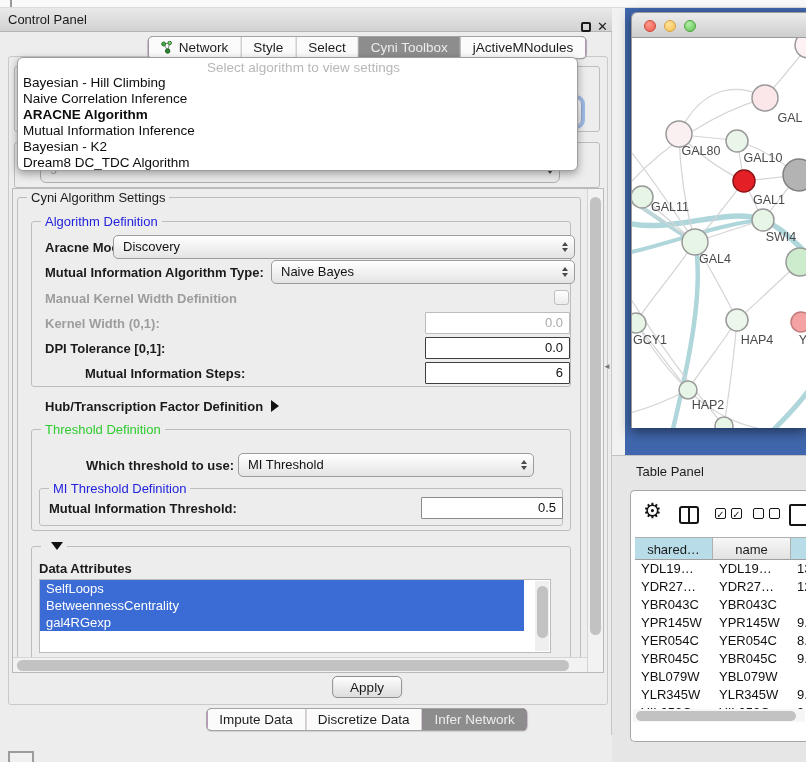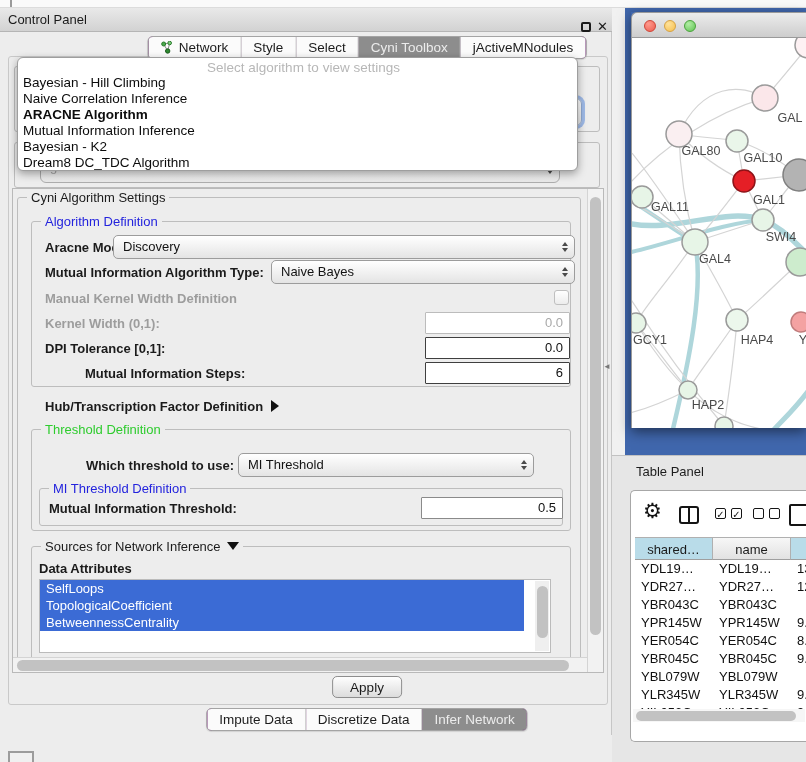--- a/index.html
+++ b/index.html
@@ -244,28 +244,28 @@
         </span>
     </div>
     <div class="grp" id="grp-mith">
       <div class="legend">MI Threshold Definition</div>
     </div>
     <div class="lbl" style="left:36px;top:312px;">Mutual Information Threshold:</div>
     <div class="field" style="left:408px;top:308px;width:142px;border-width:1px;border-color:#8a8a8a;">0.5</div>
 
     <div class="grp" id="grp-sources">
       <div class="legend">
-        <span>Sources for Network Inference</span><span class="tri-down"></span>
+        <span class="tri-down"></span>
       </div>
     </div>
     <div class="lbl" style="left:26px;top:372px;">Data Attributes</div>
     <div id="attr-list">
         <div class="attr-item">SelfLoops</div>
-        <div class="attr-item">TopologicalCoefficient</div>
         <div class="attr-item">BetweennessCentrality</div>
+        <div class="attr-item">gal4RGexp</div>
       </div>
     <div class="abs vsb" id="attr-vsb">
         <div class="thumb"></div>
       </div>
 
     <div class="abs vsb" id="settings-vsb">
         <div class="thumb"></div>
       </div>
     <div class="abs hsb" id="settings-hsb">
         <div class="thumb"></div>

